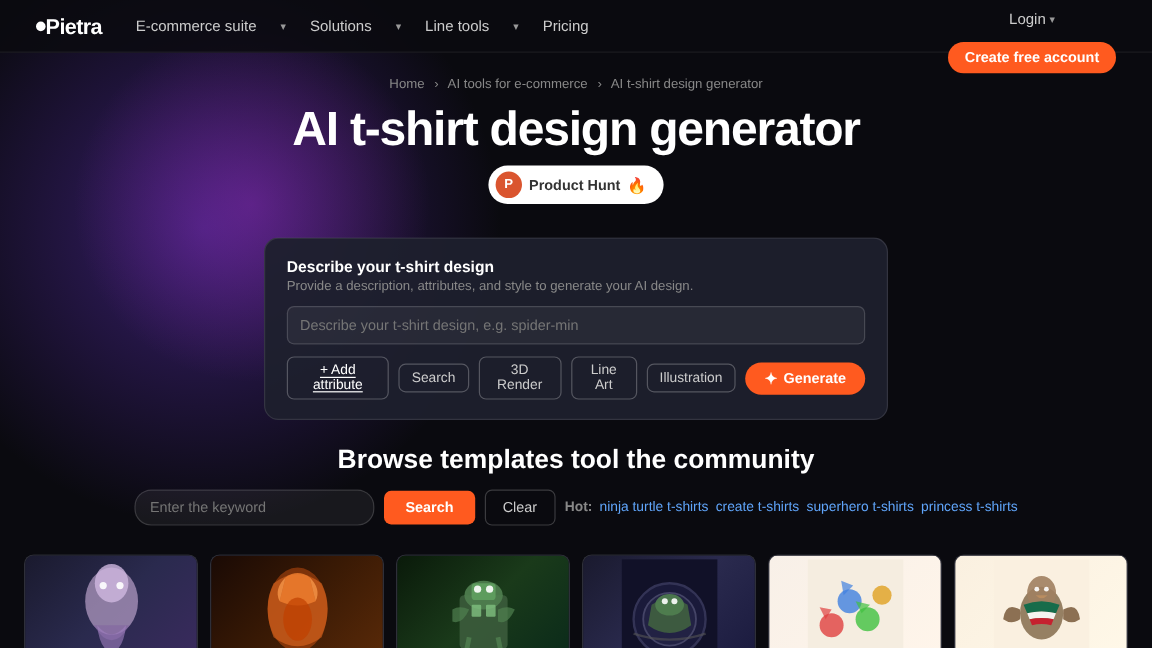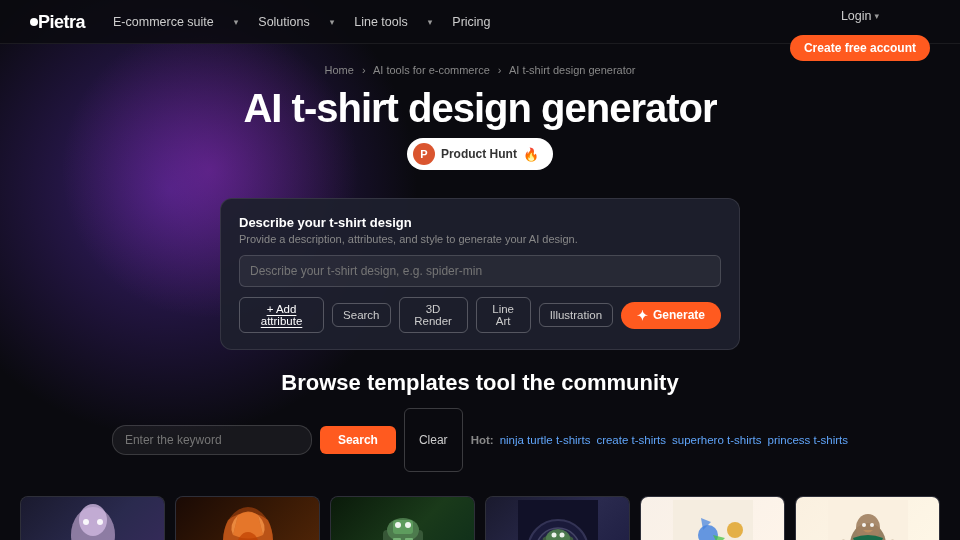--- a/index.html
+++ b/index.html
@@ -278,21 +278,21 @@
       padding: 7px 18px;
       cursor: pointer;
       text-align: center;
     }
     .clear-btn {
       background: transparent;
       border: 1px solid rgba(255,255,255,0.2);
       border-radius: 6px;
       color: #ccc;
       font-size: 12px;
-      padding: 24px 14px;
+      padding: 7px 14px;
       cursor: pointer;
     }
     .hot-tags {
       display: flex;
       align-items: center;
       gap: 6px;
       font-size: 11.5px;
     }
     .hot-label { color: #888; font-weight: 600; }
     .hot-tag {

